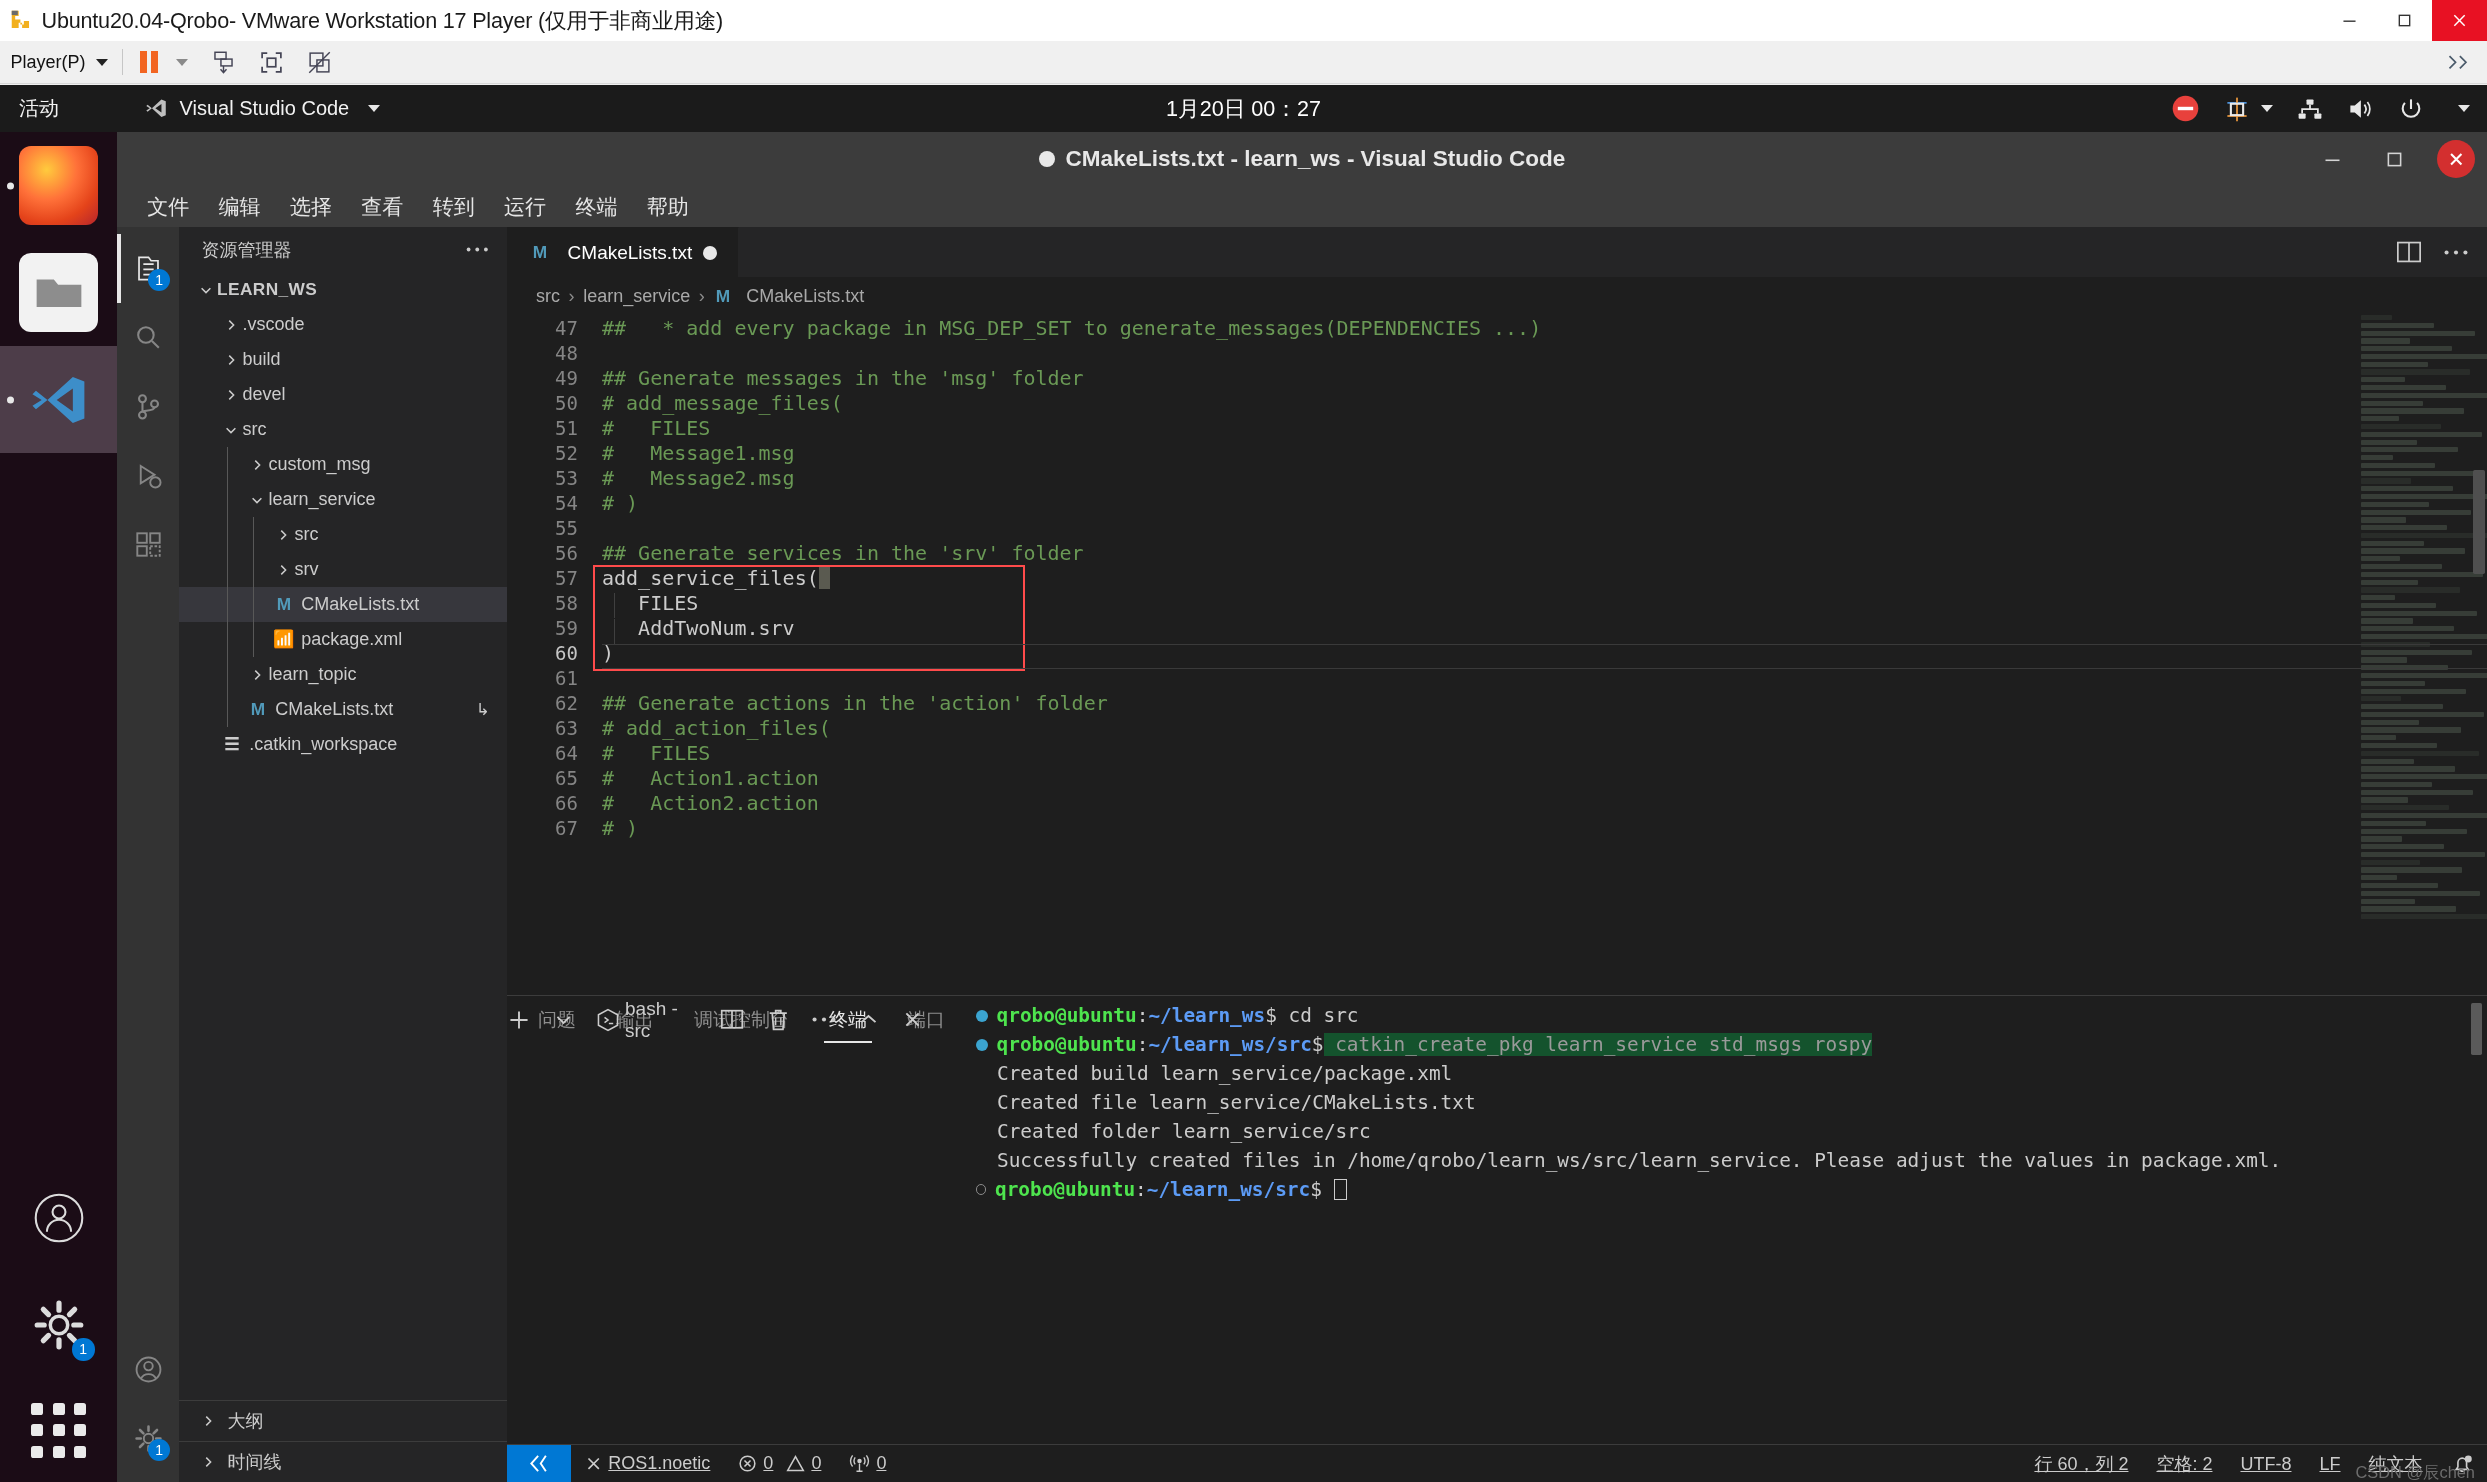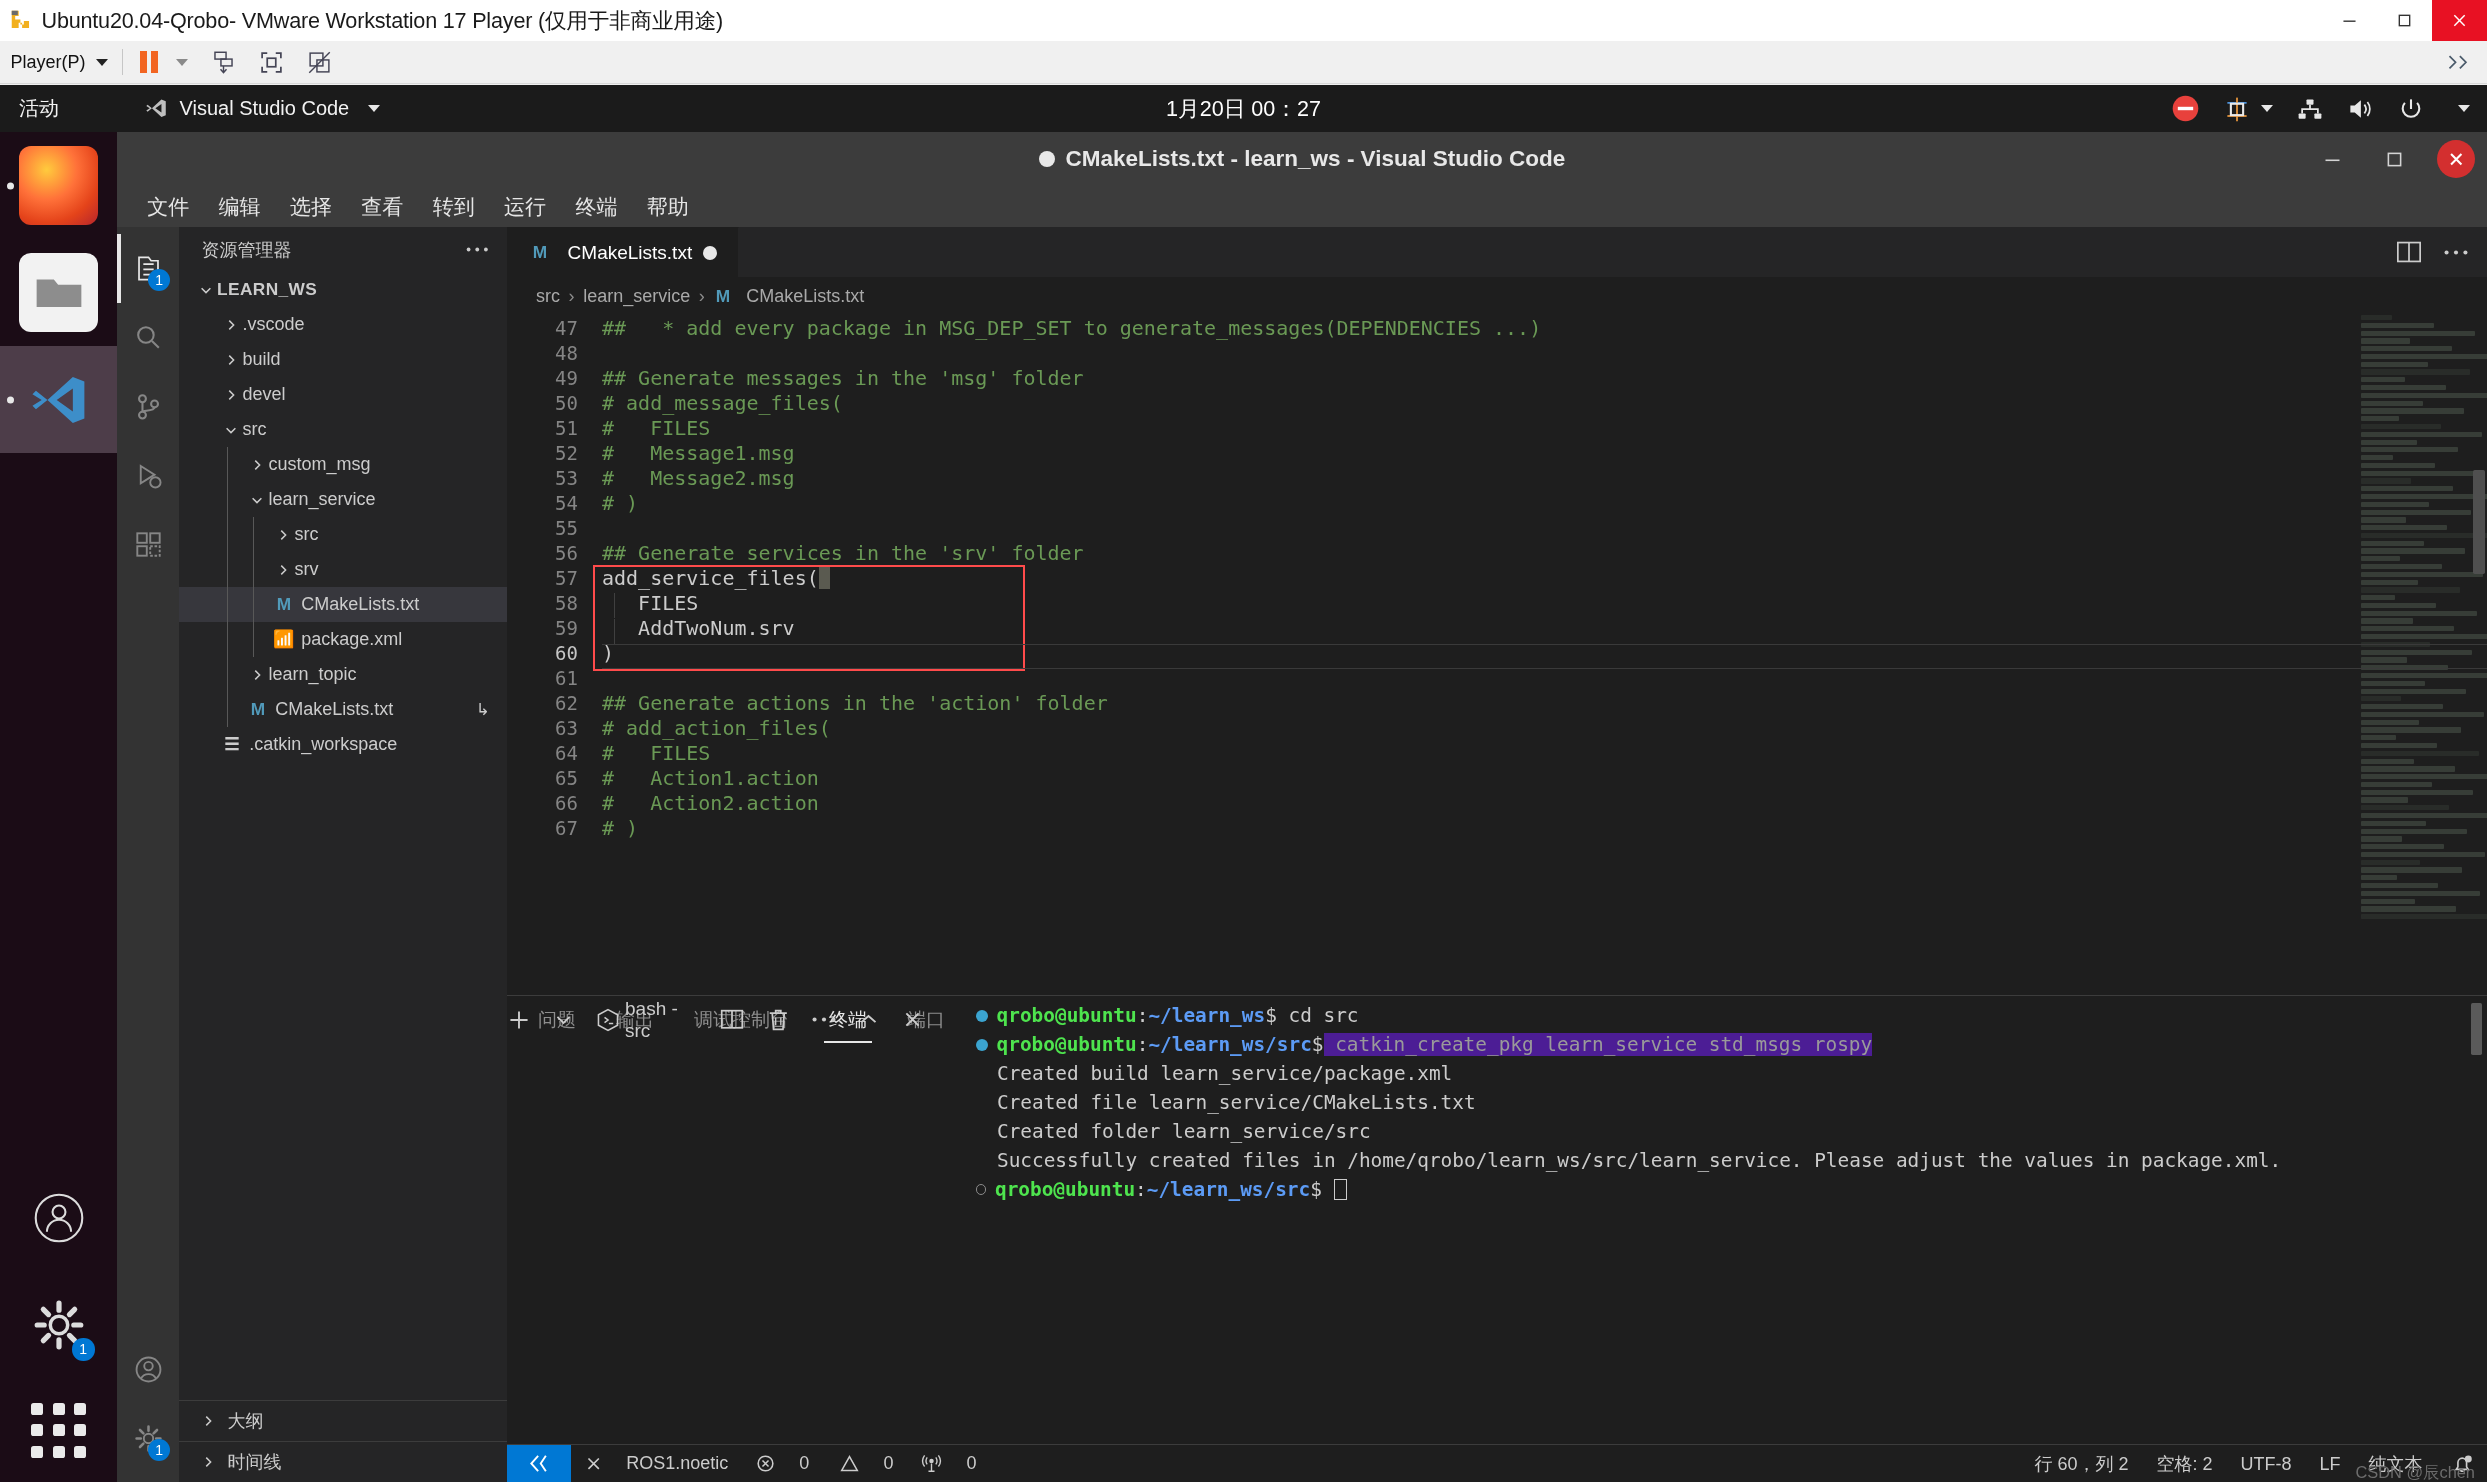--- a/index.html
+++ b/index.html
@@ -168,30 +168,30 @@
     font-size:19.4px; color:#cccccc; overflow:hidden; position:relative; }
   .tline{ height:29px; display:flex; align-items:center; white-space:pre; }
   .tdot{ width:12px; height:12px; border-radius:50%; margin-right:8.6px; flex:none; }
   .tdot.ok{ background:#3ba4d0; }
   .tdot.hollow{ background:transparent; border:1.7px solid #8a8a8a; width:10.4px; height:10.4px; }
   .tspace{ width:21px; flex:none; }
   .user{ color:#4ee44e; font-weight:bold; }
   .colon{ color:#cccccc; }
   .path{ color:#5c9bf5; font-weight:bold; }
   .dollar{ color:#cccccc; }
-  .cmd-hl{ background:#4c1d95; color:#9a9a9a; }
+  .cmd-hl{ background:#14532d; color:#9a9a9a; }
   .term-cursor{ display:inline-block; width:13px; height:21.6px; border:1.7px solid #cccccc; }
   #term-scroll{ position:absolute; right:5.2px; top:7px; width:10.4px; height:52px; background:#5a5a5a; border-radius:1.7px; }
 
   
   #statusbar{ height:38px; background:#1e1e1e; border-top:0.9px solid #3c3c3c;
     display:flex; align-items:center; color:#cccccc; font-size:18px; flex:none; position:relative; }
   #remote-indicator{ width:64px; height:38px; background:#0078d4; display:flex;
     align-items:center; justify-content:center; color:#fff; font-size:19px; }
-  .sb-seg{ display:flex; align-items:center; gap:24px; padding:0 14px; height:38px; }
+  .sb-seg{ display:flex; align-items:center; gap:6px; padding:0 14px; height:38px;text-decoration:underline; }
   #sb-right{ position:absolute; right:0; top:0; height:38px; display:flex; align-items:center; }
   #watermark{ position:absolute; right:12px; bottom:-1.7px; color:#6d6d6d; font-size:16.4px; }
   .ico-svg{ display:block; }
 </style>
 </head>
 <body>
 
 <div id="vmware-window">
 
   <div id="vmware-titlebar">

